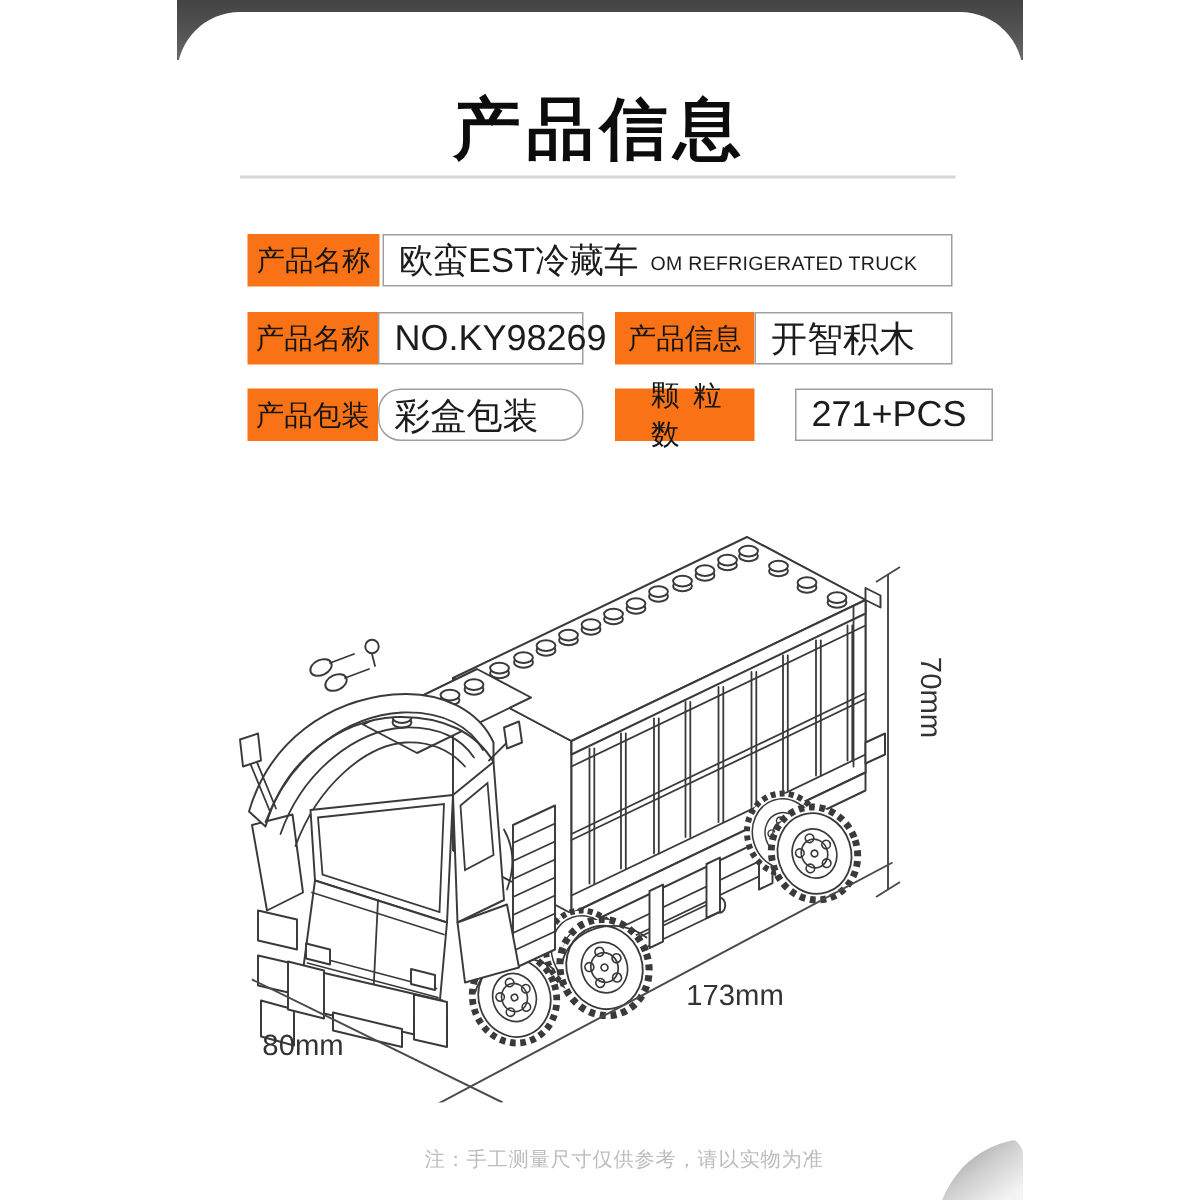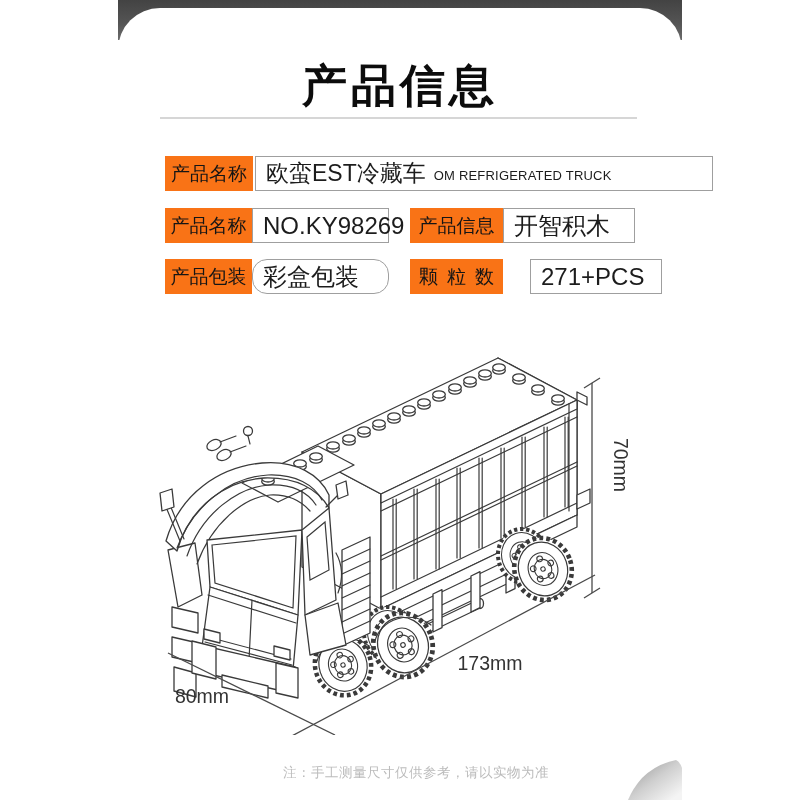--- a/index.html
+++ b/index.html
@@ -29,21 +29,21 @@
     box-sizing:border-box;
   }
   .cell-value {
     background:#ffffff; border:1px solid #9f9f9f; color:#1c1c1c;
     display:flex; align-items:center; box-sizing:border-box;
     padding-left:10px; font-weight:500;
   }
   .v-cn   { font-size:23px; }
   .v-en   { font-size:13px; margin-left:8px; letter-spacing:0.2px; padding-top:4px; }
   .v-big  { font-size:24px; }
-  .spread { letter-spacing:9px; padding-left:9px; }
+  .spread { letter-spacing:9px; padding-left:24px; }
 
   .note {
     left:283px; top:764px; font-size:13.5px; color:#bcbcbc; letter-spacing:0.5px;
   }
 
   
   .o  { fill:#ffffff; stroke:#3a3a3a; stroke-width:1.3; stroke-linejoin:round; }
   .l  { fill:none;    stroke:#3a3a3a; stroke-width:1.2; stroke-linecap:round; }
   .d  { fill:none;    stroke:#4a4a4a; stroke-width:1.3; }
   .t  { fill:#333333; font-size:19.5px; font-family:"Liberation Sans","DejaVu Sans",sans-serif; }
@@ -54,21 +54,21 @@
 
 <div class="stage">
 
   <div class="abs top-band"></div>
   <div class="abs card"></div>
 
   <div class="abs page-title">产品信息</div>
   <div class="abs divider"></div>
 
   <div class="abs cell-label" style="left:165px;top:156px;width:88px;height:35px;">产品名称</div>
-  <div class="abs cell-value" style="left:255px;top:156px;width:458px;height:35px;">
+  <div class="abs cell-value" style="left:255px;top:156px;width:380px;height:35px;">
     <span class="v-cn">欧蛮EST冷藏车</span>
     <span class="v-en">OM REFRIGERATED TRUCK</span>
   </div>
 
   <div class="abs cell-label" style="left:165px;top:208px;width:87px;height:35px;">产品名称</div>
   <div class="abs cell-value v-big" style="left:252px;top:208px;width:137px;height:35px;">NO.KY98269</div>
   <div class="abs cell-label" style="left:410px;top:208px;width:93px;height:35px;">产品信息</div>
   <div class="abs cell-value v-big" style="left:503px;top:208px;width:132px;height:35px;">开智积木</div>
 
   <div class="abs cell-label" style="left:165px;top:259px;width:87px;height:35px;text-align:right;">产品包装</div>

